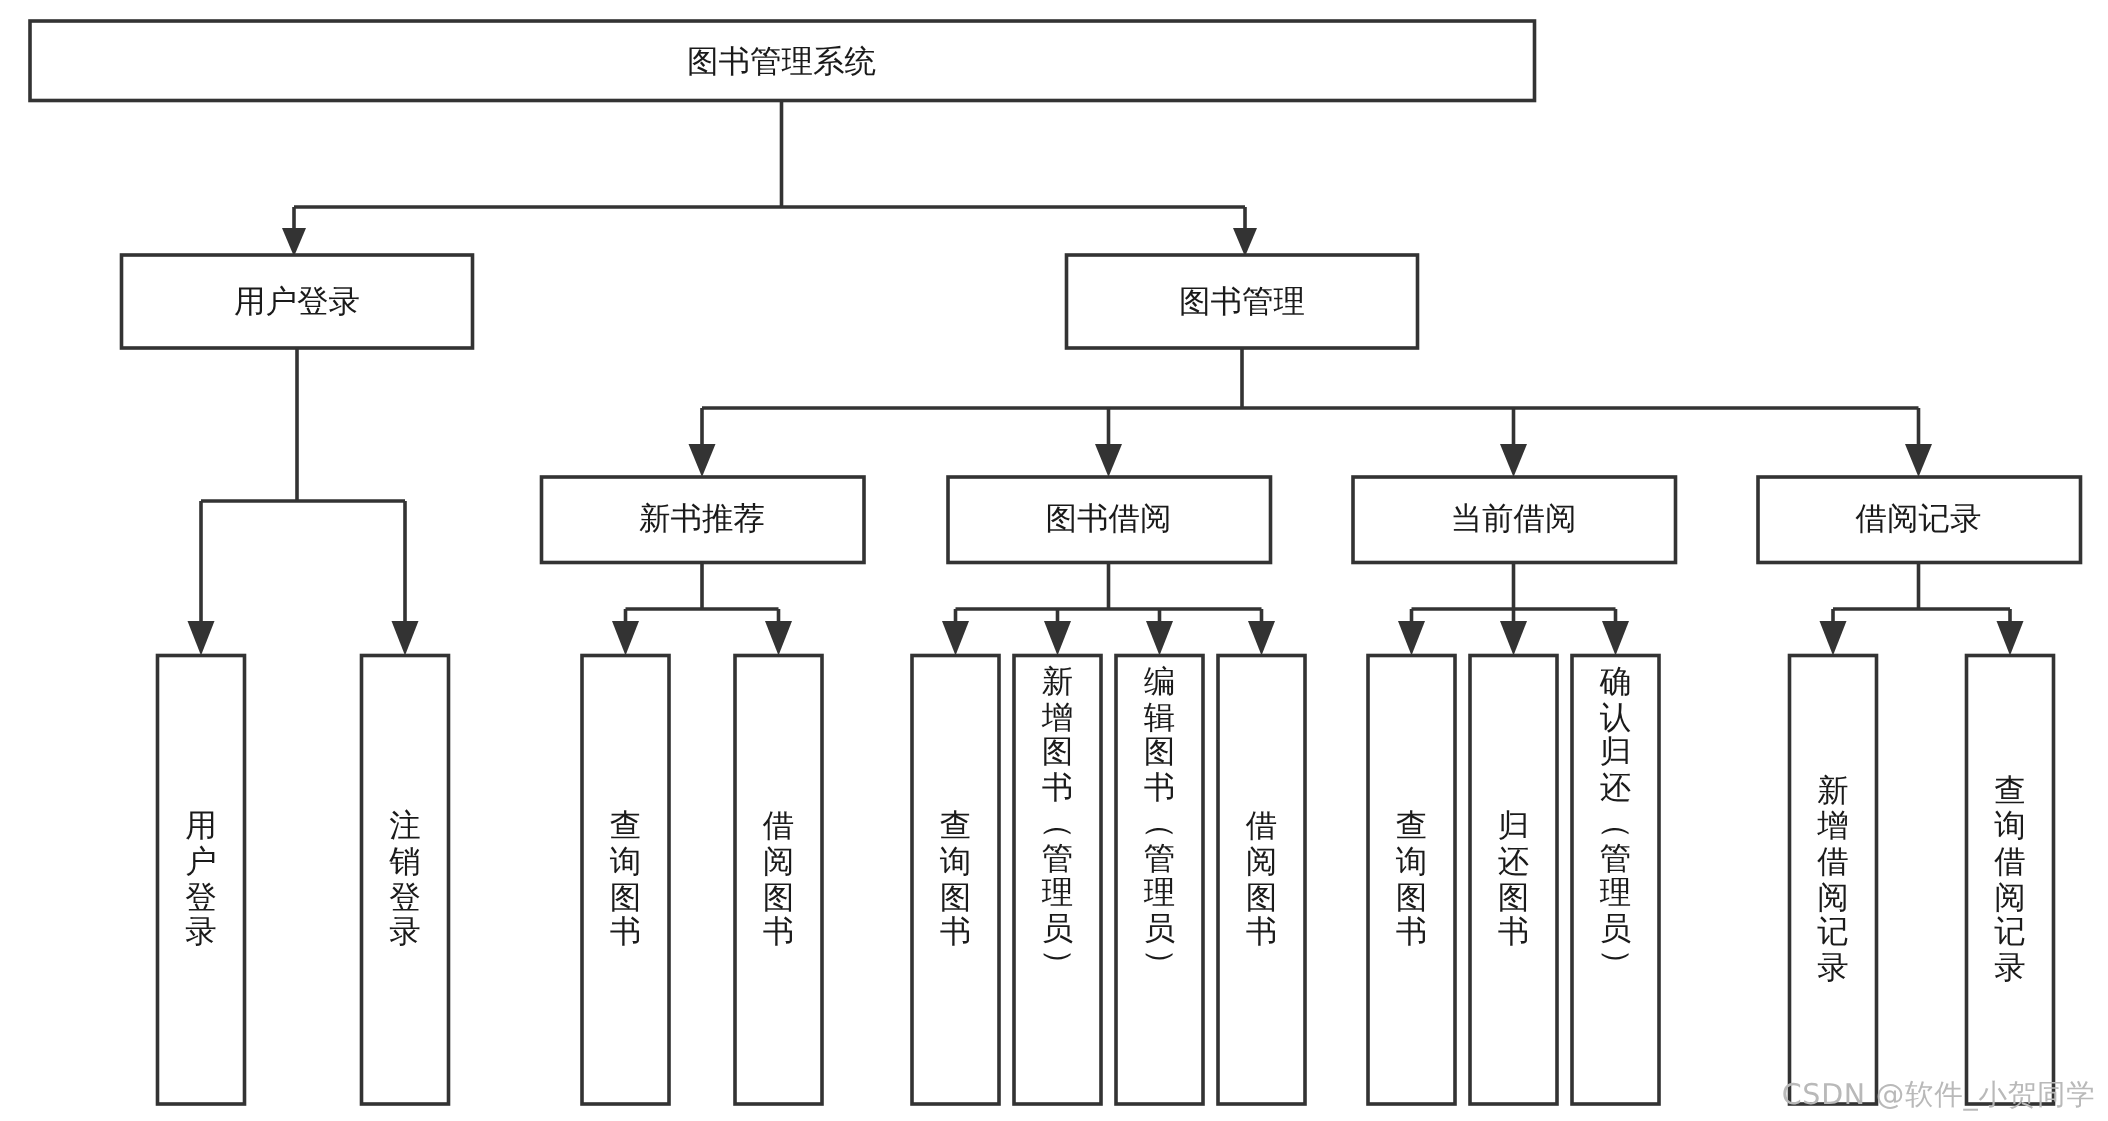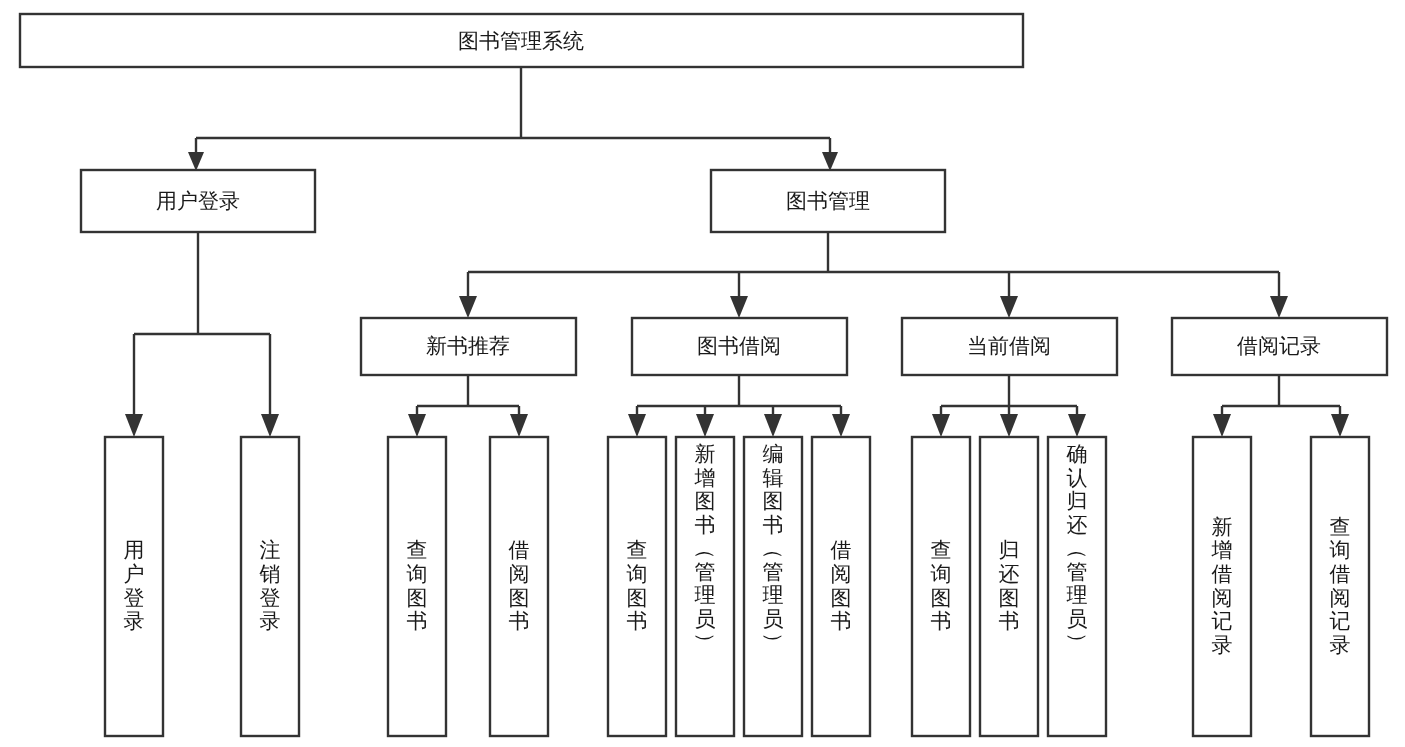--- a/index.html
+++ b/index.html
@@ -297,13 +297,14 @@
     </div>
   <div class="vtext-wrap" style="left: 1311px; top: 437px; width: 58px; height: 299px; justify-content: center;">
       <span class="vchar">查</span>
       <span class="vchar">询</span>
       <span class="vchar">借</span>
       <span class="vchar">阅</span>
       <span class="vchar">记</span>
       <span class="vchar">录</span>
     </div>
 
+  <div class="watermark">CSDN @软件_小贺同学</div>
 </div>
 
 </body></html>

